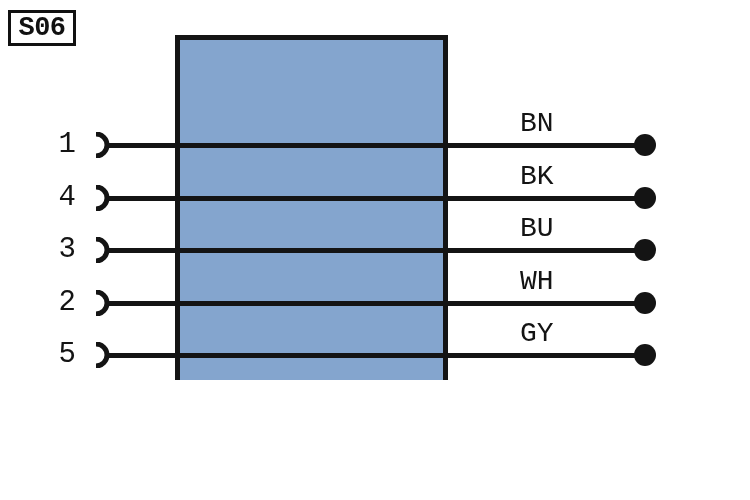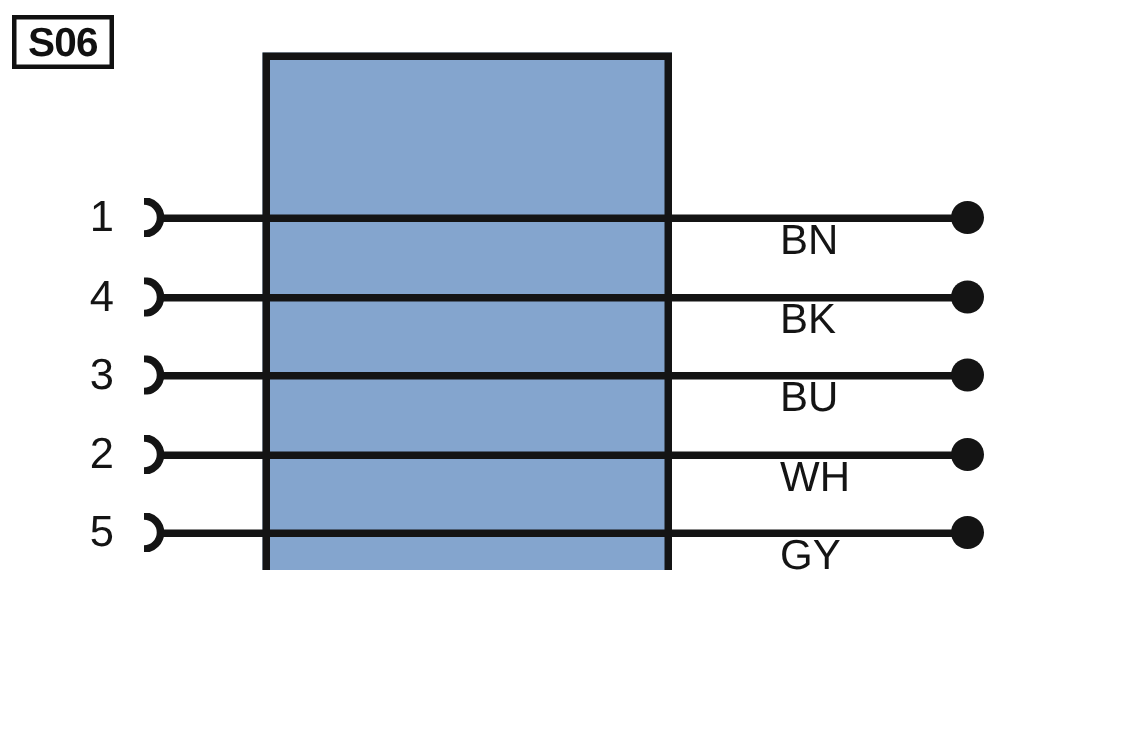--- a/index.html
+++ b/index.html
@@ -6,21 +6,21 @@
     margin: 0;
     padding: 0;
     background: #ffffff;
   }
   #canvas {
     position: relative;
     width: 750px;
     height: 380px;
     background: #ffffff;
     overflow: hidden;
-    font-family: Liberation Sans, sans-serif;
+    font-family: Liberation Mono, monospace;
   }
 
   
   #device-tag {
     position: absolute;
     left: 8px;
     top: 10px;
     width: 68px;
     height: 36px;
     border: 3px solid #111111;
@@ -92,21 +92,20 @@
     background: #141414;
   }
   .wire-label {
     position: absolute;
     left: 520px;
     top: -38px;
     font-size: 28px;
     color: #141414;
     line-height: 34px;
     white-space: nowrap;
-    margin-top: 36px;
   }
 </style>
 </head>
 <body>
 
 <div id="canvas">
 
   <div id="device-tag">
     <span id="device-tag-label">S06</span>
   </div>

